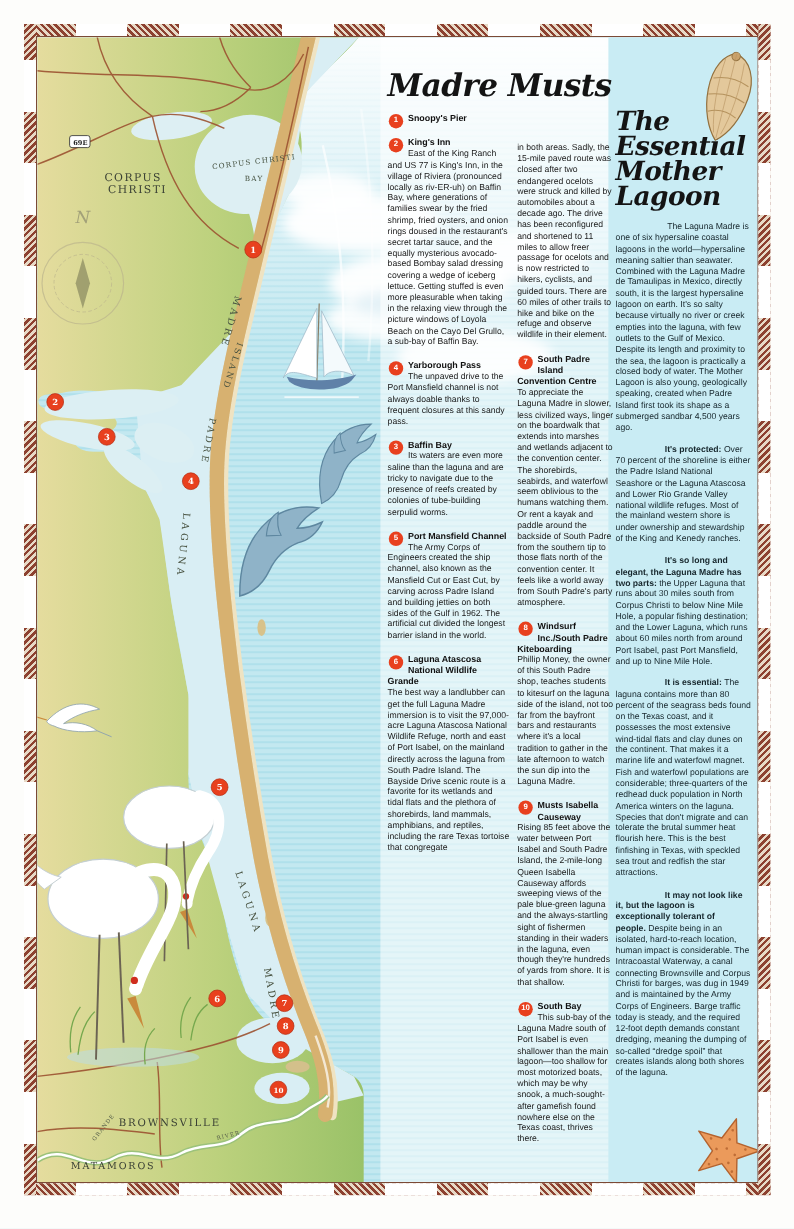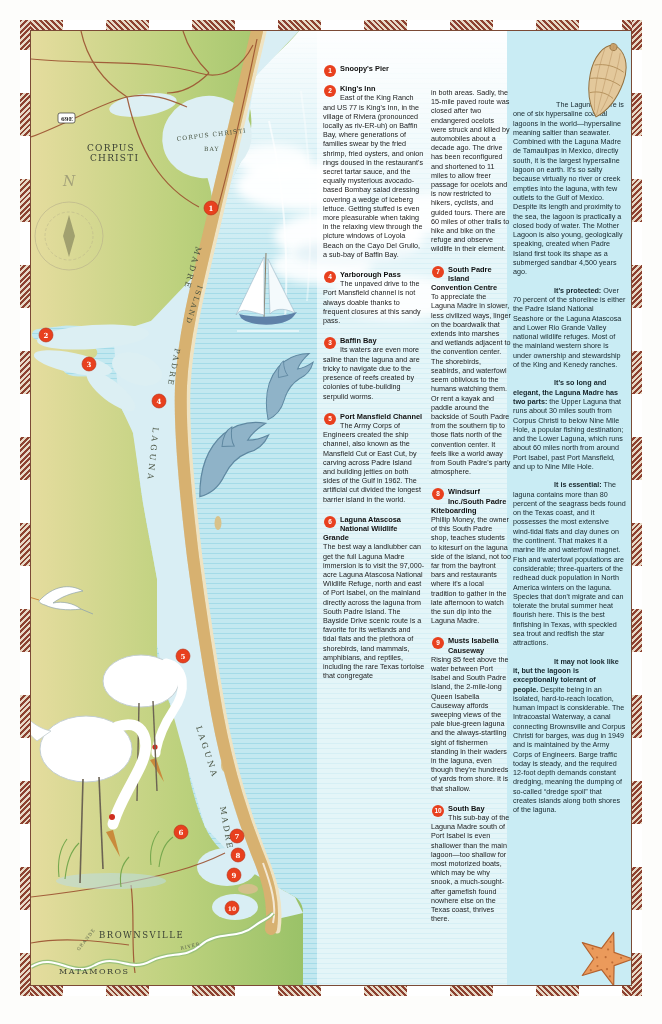--- a/index.html
+++ b/index.html
@@ -276,28 +276,35 @@
           <text x="233" y="876.6" fill="#fff">9</text>
         </g>
       <g>
           <circle cx="231" cy="907" r="7" fill="#e8401e" stroke="#b52c12" stroke-width="0.6"></circle>
           <text x="231" y="909.6" fill="#fff" font-size="6">10</text>
         </g>
     </g>
   </svg>
 
   <div class="sidebar">
+    <div class="essential-title">
+      <div>The</div>
+      <div>Essential</div>
+      <div>Mother</div>
+      <div>Lagoon</div>
+    </div>
     <p><span class="lead"></span><span>The Laguna Madre is one of six hypersaline coastal lagoons in the world—hypersaline meaning saltier than seawater. Combined with the Laguna Madre de Tamaulipas in Mexico, directly south, it is the largest hypersaline lagoon on earth. It's so salty because virtually no river or creek empties into the laguna, with few outlets to the Gulf of Mexico. Despite its length and proximity to the sea, the lagoon is practically a closed body of water. The Mother Lagoon is also young, geologically speaking, created when Padre Island first took its shape as a submerged sandbar 4,500 years ago.</span></p>
     <p><span class="lead">It's protected:</span><span>Over 70 percent of the shoreline is either the Padre Island National Seashore or the Laguna Atascosa and Lower Rio Grande Valley national wildlife refuges. Most of the mainland western shore is under ownership and stewardship of the King and Kenedy ranches.</span></p>
     <p><span class="lead">It's so long and elegant, the Laguna Madre has two parts:</span><span>the Upper Laguna that runs about 30 miles south from Corpus Christi to below Nine Mile Hole, a popular fishing destination; and the Lower Laguna, which runs about 60 miles north from around Port Isabel, past Port Mansfield, and up to Nine Mile Hole.</span></p>
     <p><span class="lead">It is essential:</span><span>The laguna contains more than 80 percent of the seagrass beds found on the Texas coast, and it possesses the most extensive wind-tidal flats and clay dunes on the continent. That makes it a marine life and waterfowl magnet. Fish and waterfowl populations are considerable; three-quarters of the redhead duck population in North America winters on the laguna. Species that don't migrate and can tolerate the brutal summer heat flourish here. This is the best finfishing in Texas, with speckled sea trout and redfish the star attractions.</span></p>
     <p><span class="lead">It may not look like it, but the lagoon is exceptionally tolerant of people.</span><span>Despite being in an isolated, hard-to-reach location, human impact is considerable. The Intracoastal Waterway, a canal connecting Brownsville and Corpus Christi for barges, was dug in 1949 and is maintained by the Army Corps of Engineers. Barge traffic today is steady, and the required 12-foot depth demands constant dredging, meaning the dumping of so-called “dredge spoil” that creates islands along both shores of the laguna.</span></p>
   </div>
 
   <div class="musts">
+    <div class="musts-title">Madre Musts</div>
     <div class="cols">
       <div class="col1">
         <div class="item">
             <span class="num">1</span>
             <h3>Snoopy's Pier</h3>
           </div>
         <div class="item">
             <span class="num">2</span>
             <h3>King's Inn</h3>
             <p>East of the King Ranch and US 77 is King's Inn, in the village of Riviera (pronounced locally as riv-ER-uh) on Baffin Bay, where generations of families swear by the fried shrimp, fried oysters, and onion rings doused in the restaurant's secret tartar sauce, and the equally mysterious avocado-based Bombay salad dressing covering a wedge of iceberg lettuce. Getting stuffed is even more pleasurable when taking in the relaxing view through the picture windows of Loyola Beach on the Cayo Del Grullo, a sub-bay of Baffin Bay.</p>

